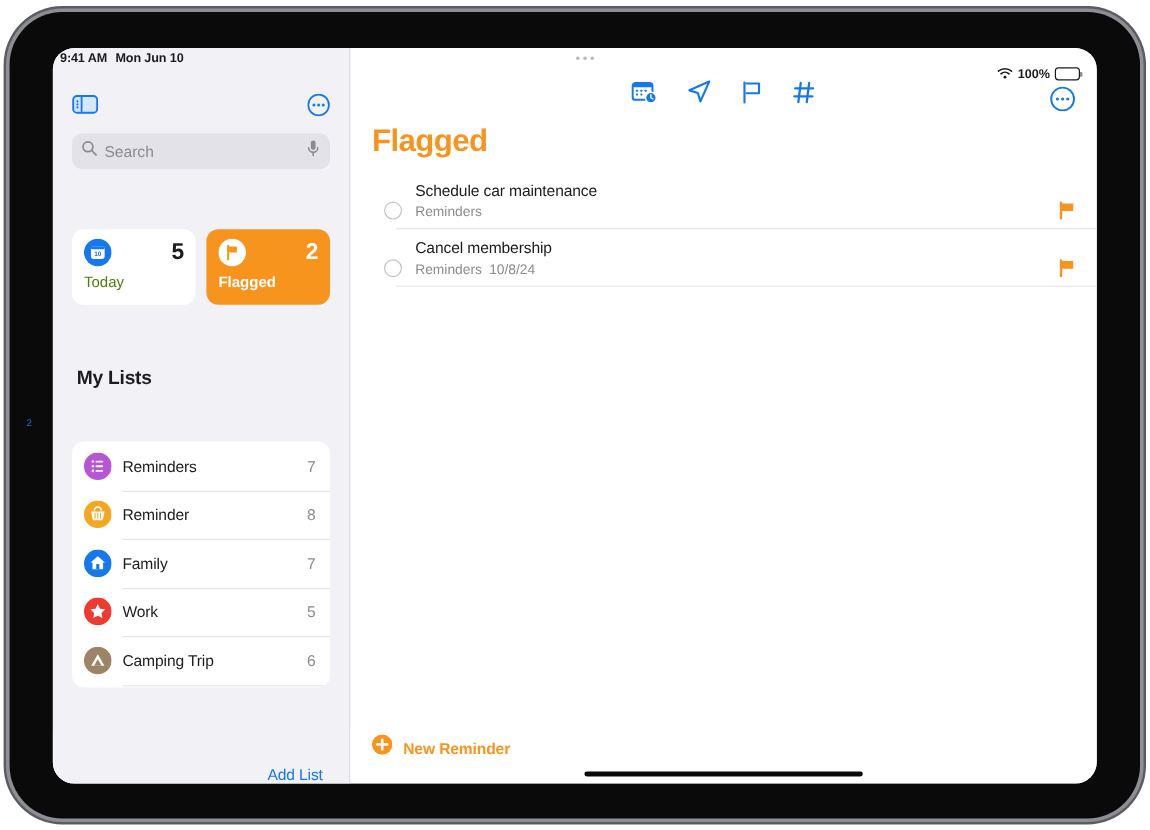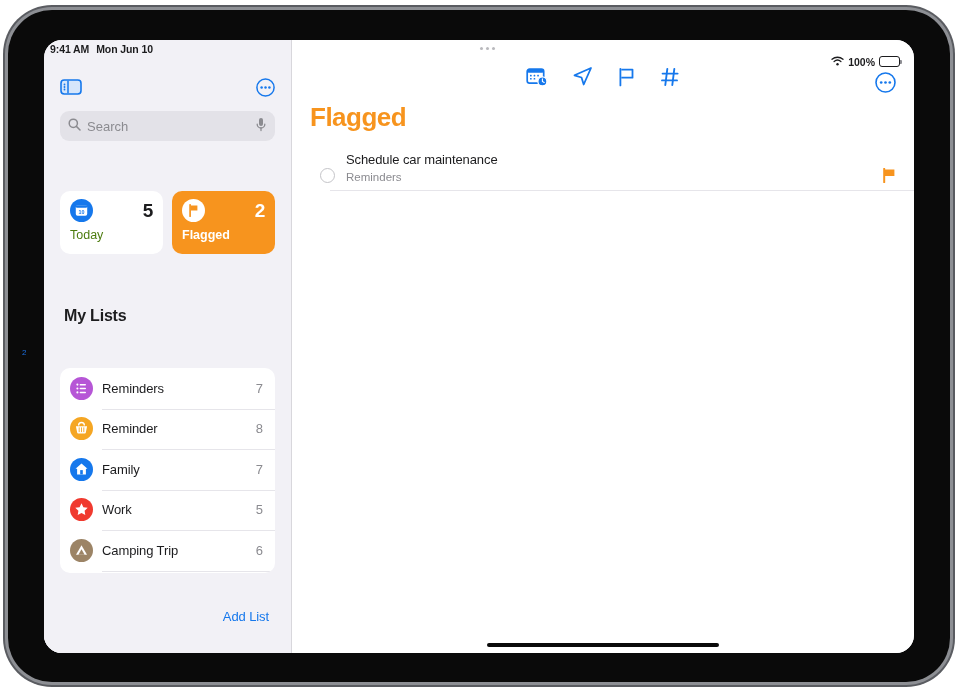--- a/index.html
+++ b/index.html
@@ -167,21 +167,21 @@
   .list-icon { width: 23px; height: 23px; border-radius: 50%; flex-shrink: 0; }
   .list-name {
     margin-left: 9px;
     font-size: 13px; color: #1c1c1e; flex: 1;
     letter-spacing: -0.1px;
   }
   .list-count { font-size: 13px; color: #8b8b90; }
 
   #sidebar-footer {
     height: 44px;
-    display: flex; align-items: flex-start; justify-content: flex-end;
+    display: flex; align-items: flex-end; justify-content: flex-end;
     padding-right: 22px;
     background: #f2f1f6;
     position: relative; z-index: 5;
   }
   #add-list-button {
     font-size: 13px; color: #1678ec; cursor: pointer;
     letter-spacing: -0.1px;
   }
 
   
@@ -496,22 +496,49 @@
             </span>
           </span>
           <span class="reminder-flag">
             <svg width="14" height="15" viewBox="0 0 14 15">
               <path d="M2.2 0.8v13.4" stroke="#f7941e" stroke-width="2" stroke-linecap="round"></path>
               <path d="M3 1.6h9.4v6.3H3z" fill="#f7941e"></path>
             </svg>
           </span>
         </div>
 
-      </div>
-
+        <div class="reminder-row">
+          <span class="check-circle"></span>
+          <span class="reminder-body">
+            <span class="reminder-title">Cancel membership</span>
+            <span class="reminder-meta" style="display:block">
+              <span>Reminders</span><span class="date">10/8/24</span>
+            </span>
+          </span>
+          <span class="reminder-flag">
+            <svg width="14" height="15" viewBox="0 0 14 15">
+              <path d="M2.2 0.8v13.4" stroke="#f7941e" stroke-width="2" stroke-linecap="round"></path>
+              <path d="M3 1.6h9.4v6.3H3z" fill="#f7941e"></path>
+            </svg>
+          </span>
+        </div>
+      </div>
+
+      <div id="new-reminder-bar">
+        <span>
+          <svg width="17" height="17" viewBox="0 0 17 17">
+            <circle cx="8.5" cy="8.5" r="8.5" fill="#f7941e"></circle>
+            <g stroke="#fff" stroke-width="2.1" stroke-linecap="round">
+              <line x1="8.5" y1="4.4" x2="8.5" y2="12.6"></line>
+              <line x1="4.4" y1="8.5" x2="12.6" y2="8.5"></line>
+            </g>
+          </svg>
+        </span>
+        <span id="new-reminder-label">New Reminder</span>
+      </div>
 
       <div id="home-indicator"></div>
     </div>
 
     <div id="status-bar">
       <div id="status-left">
         <span>9:41 AM</span><span class="date">Mon Jun 10</span>
       </div>
       <div id="status-dots">
         <i></i>

